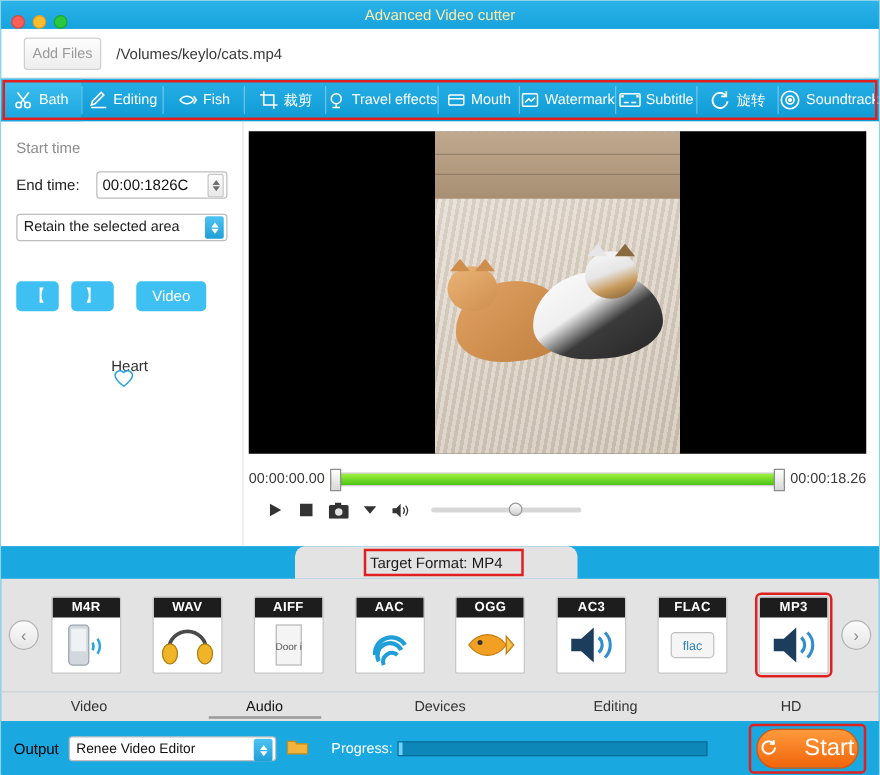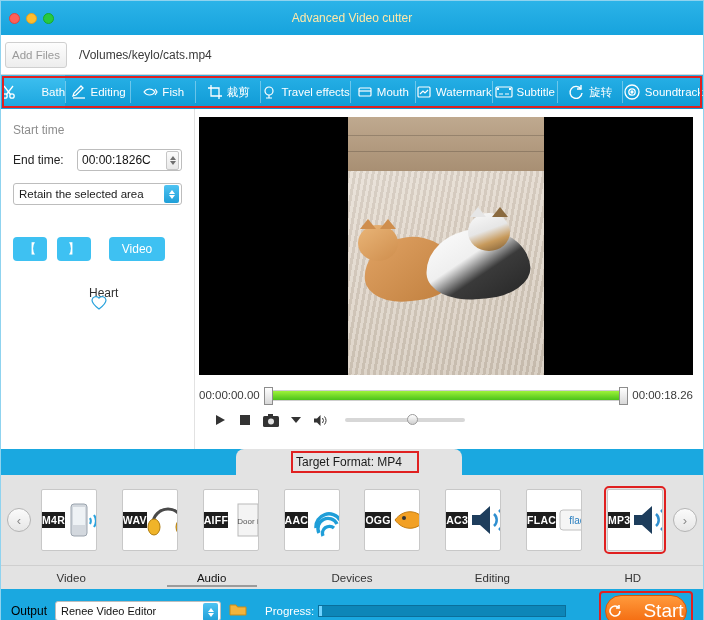--- a/index.html
+++ b/index.html
@@ -14,45 +14,45 @@
   }
   #app {
     width: 704px; height: 620px;
     position: relative;
     background: #1aa8e0;
     border: 1px solid #8fd3ef;
   }
 
   
   .titlebar {
-    height: 34px;
+    height: 22px;
     background: linear-gradient(#2bb3e8, #17a3dd);
     position: relative;
     display: flex;
-    align-items: center;
+    align-items: flex-end;
   }
   .traffic {
     display: flex; gap: 6px;
     margin-left: 8px;
   }
   .dot { width: 11px; height: 11px; border-radius: 50%; display: block; }
   .dot.red { background: #ff5f57; border: 1px solid #e0443e; }
   .dot.yellow { background: #ffbd2e; border: 1px solid #dea123; }
   .dot.green { background: #28c940; border: 1px solid #1aab29; }
   .title-text {
     position: absolute; left: 0; right: 0; text-align: center;
     color: #ffe9a8; font-size: 12px; line-height: 22px;
   }
 
   
   .file-row {
     height: 40px;
     background: #ffffff;
     display: flex; align-items: center;
-    padding: 0 0;
+    padding: 0 14px;
     border-bottom: 1px solid #d8d8d8;
   }
   .add-files-btn {
     width: 62px; height: 26px;
     border: 1px solid #cfcfcf;
     border-radius: 3px;
     background: linear-gradient(#fdfdfd, #ededed);
     color: #9a9a9a;
     font-size: 11.5px;
     display: flex; align-items: center; justify-content: center;
@@ -80,21 +80,20 @@
     position: relative;
   }
   .tool .tlabel { white-space: nowrap; }
   .tool svg { display: block; }
   .tool-sep {
     width: 1px; height: 22px;
     background: rgba(255,255,255,0.35);
   }
   .tool.active {
     background: linear-gradient(#3fc0f0, #1aa5de);
-    justify-content: space-between;
   }
   .redbox {
     position: absolute;
     border: 2px solid #e02020;
     pointer-events: none;
   }
 
   
   .main {
     height: 340px;
@@ -339,21 +338,21 @@
   .fmt-items {
     flex: 1;
     display: flex; align-items: center; justify-content: space-between;
     padding: 0 4px;
   }
   .fmt-item {
     width: 56px; height: 62px;
     background: #fff;
     border: 1px solid #c8c8c8;
     border-radius: 2px;
-    display: flex; flex-direction: row;
+    display: flex; flex-direction: column;
     align-items: center;
     position: relative;
     overflow: hidden;
   }
   .fmt-item .cap {
     width: 100%; height: 16px;
     background: #1d1d1d; color: #fff;
     font-size: 10.5px; font-weight: bold;
     display: flex; align-items: center; justify-content: center;
     letter-spacing: 0.3px;

